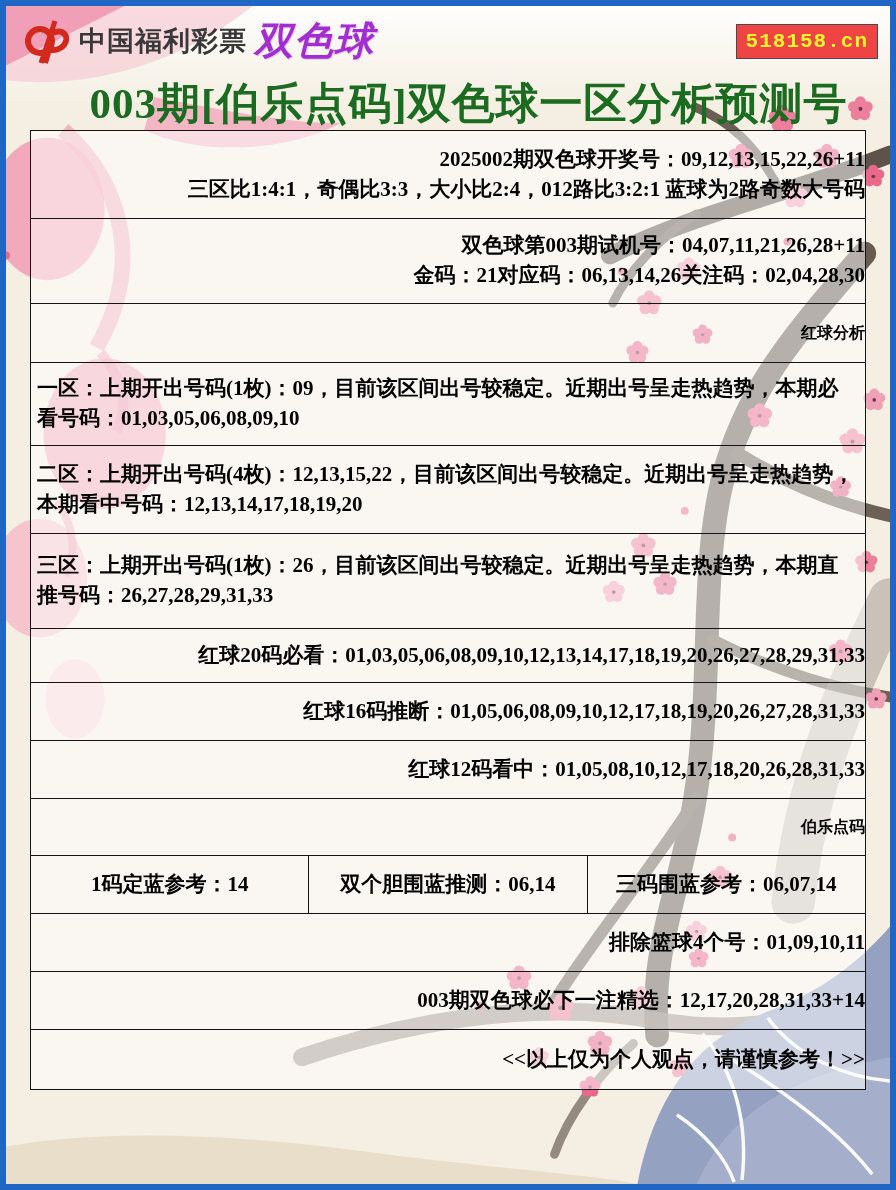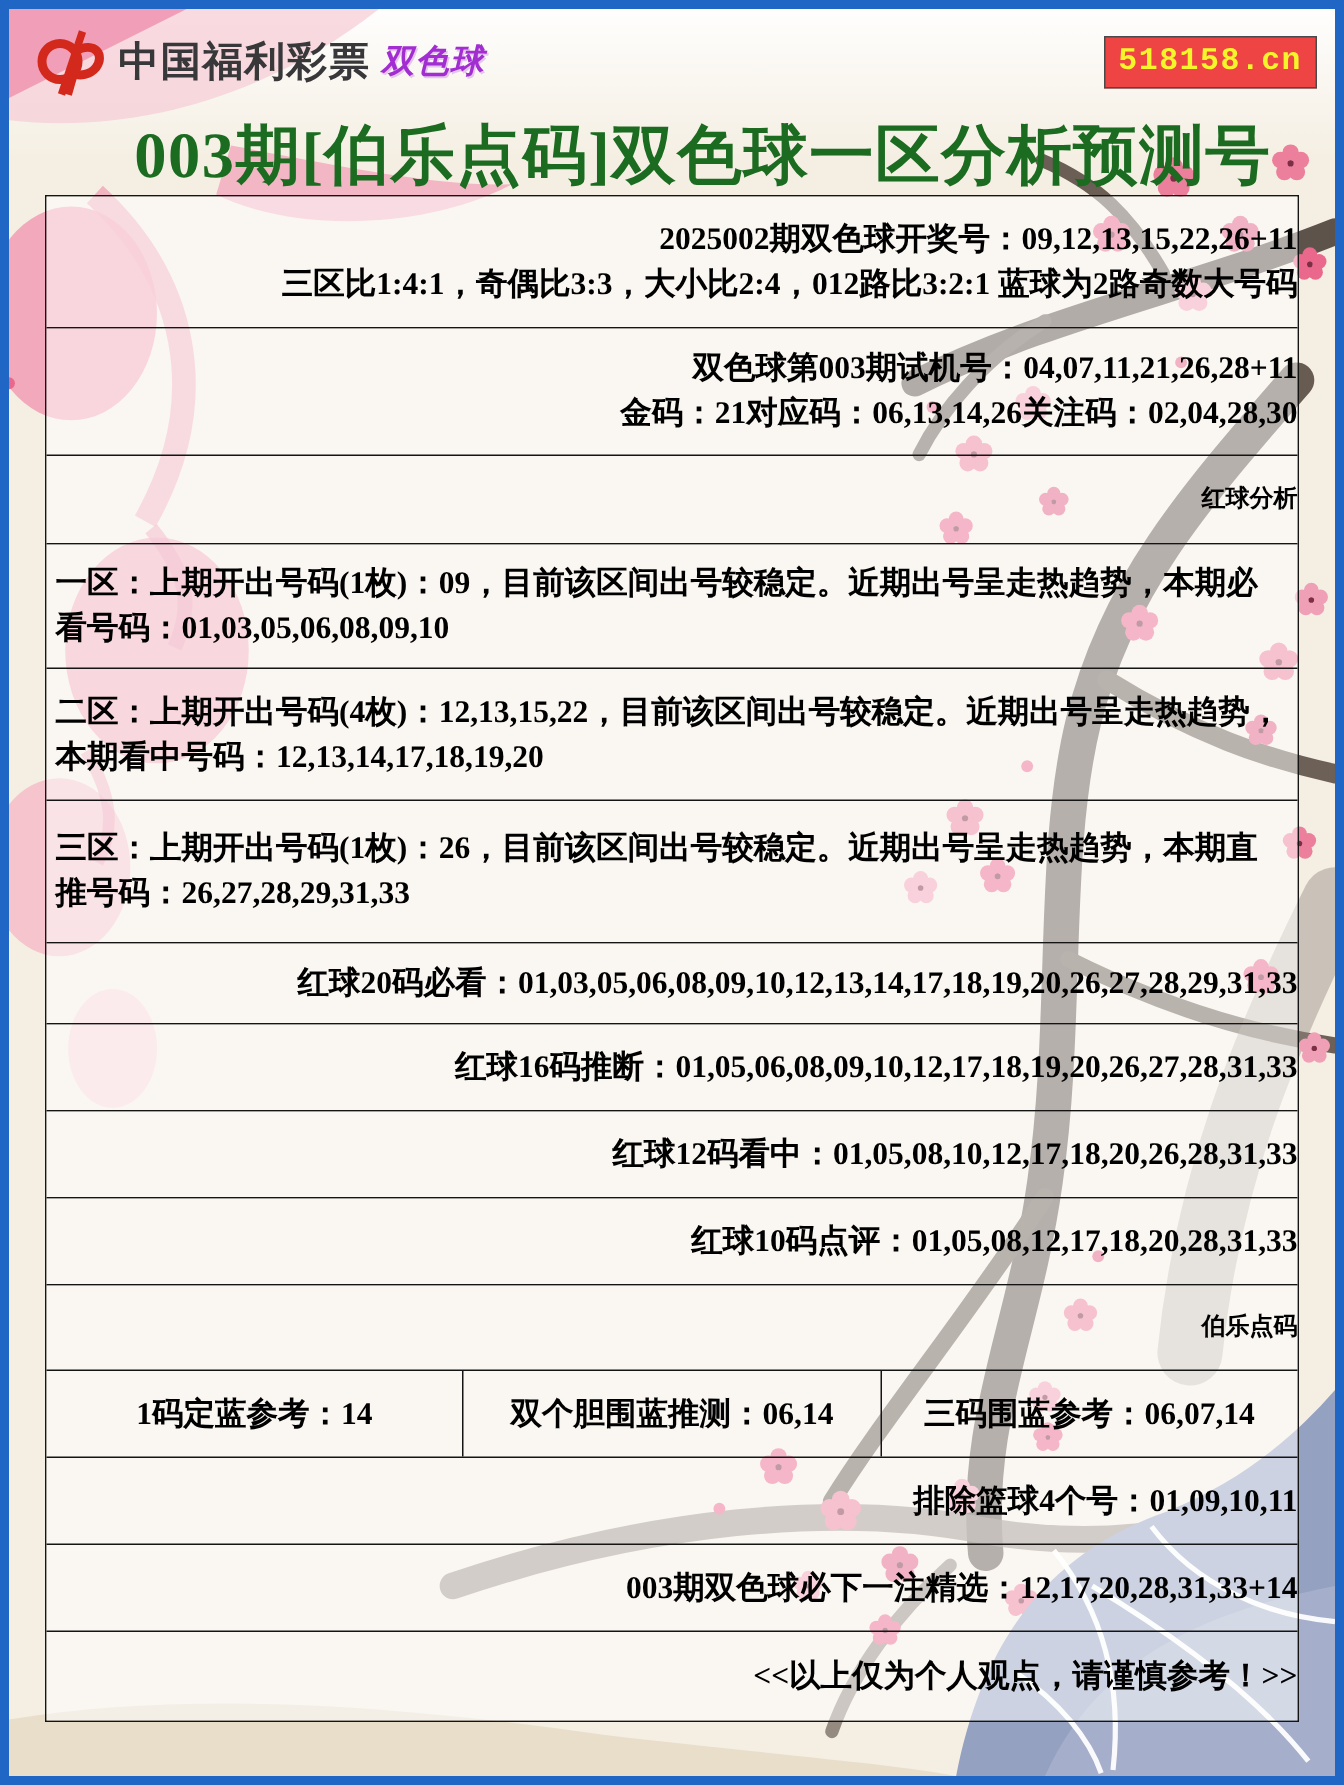--- a/index.html
+++ b/index.html
@@ -12,21 +12,21 @@
   .bg { position:absolute; left:0; top:0; width:100%; height:100%; }
   .content { position:relative; width:100%; height:100%; }
 
   .header { display:flex; justify-content:space-between; align-items:center;
             padding:10px 12px 0 18px; height:60px; }
   .logo { display:flex; align-items:center; gap:7px; }
   .logo-mark { width:48px; height:48px; flex:0 0 auto; }
   .logo-brand { font-family:"Liberation Sans","DejaVu Sans",sans-serif;
                 font-weight:bold; font-size:27px; color:#38383a; letter-spacing:1px; }
   .logo-product { font-family:"Liberation Sans","DejaVu Sans",sans-serif;
-                  font-weight:bold; font-style:italic; font-size:22px;
+                  font-weight:bold; font-style:italic; font-size:39px;
                   color:#a22ed2; letter-spacing:1px;
                   text-shadow:1px 1px 0 rgba(160,46,210,0.25); }
   .badge { background:#ef4444; color:#f4f62b; border:1px solid #4a4a4a;
            font-family:"Liberation Mono","DejaVu Sans Mono",monospace;
            font-weight:bold; font-size:21px; padding:5px 9px; letter-spacing:1px; }
 
   .title { text-align:center; margin-top:9px; font-size:43px; font-weight:bold;
            color:#1b6b20; letter-spacing:1px; white-space:nowrap;margin-left:41px; }
 
   .board { position:absolute; left:24px; top:124px; width:836px;
@@ -208,23 +208,20 @@
       </div>
 
       <div class="row rh-h">
         <div>红球16码推断：01,05,06,08,09,10,12,17,18,19,20,26,27,28,31,33</div>
       </div>
 
       <div class="row rh-h">
         <div>红球12码看中：01,05,08,10,12,17,18,20,26,28,31,33</div>
       </div>
 
-      <div class="row rh-h">
-        <div>红球10码点评：01,05,08,12,17,18,20,28,31,33</div>
-      </div>
 
       <div class="row rh-i sect">
         <div>伯乐点码</div>
       </div>
 
       <div class="row rh-h cols">
         <div class="col">1码定蓝参考：14</div>
         <div class="col">双个胆围蓝推测：06,14</div>
         <div class="col">三码围蓝参考：06,07,14</div>
       </div>

